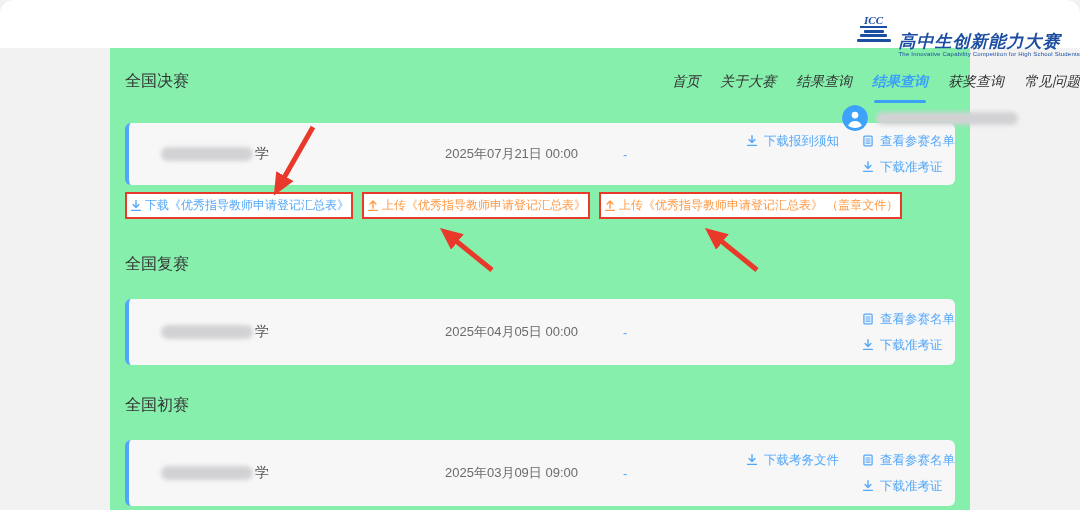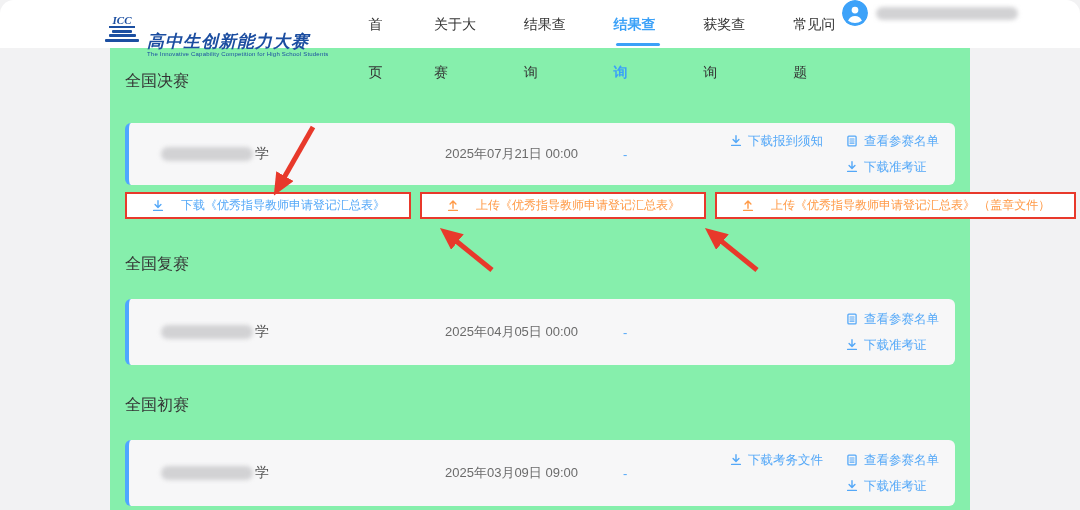--- a/index.html
+++ b/index.html
@@ -7,38 +7,38 @@
   body {
     font-family:"Liberation Sans", sans-serif;
     background:#f2f2f3;
     border-radius:14px;
     overflow:hidden;
     position:relative;
   }
   
   header {
     height:48px; background:#ffffff;
-    display:flex; align-items:flex-start;
-    position:relative; z-index:2;
+    display:flex; align-items:flex-end;
+    position:relative; z-index:2;flex-direction:column;
   }
   .logo { display:flex; align-items:center; margin-left:105px; gap:8px; }
   .podium { display:flex; flex-direction:column; align-items:center; }
   .podium .icc {
     font-family:"Liberation Serif", serif; font-style:italic; font-weight:bold;
     font-size:11px; color:#1c4fa1; border-bottom:2px solid #1c4fa1; padding:0 4px; line-height:11px;
   }
   .podium i { display:block; height:3px; background:#1c4fa1; margin-top:1.5px; border-radius:1px; }
   .podium .b1 { width:20px; } .podium .b2 { width:27px; } .podium .b3 { width:34px; }
   .logo-text { display:flex; flex-direction:column;margin-top:32px; }
   .logo-title {
     font-family:"Liberation Serif", serif; font-weight:bold; font-style:italic;
     font-size:17px; color:#1b4da0; letter-spacing:1px; line-height:19px; white-space:nowrap;
   }
   .logo-sub { font-size:6px; color:#1b4da0; letter-spacing:.2px; white-space:nowrap; }
-  nav { display:flex; gap:41px; margin-left:40px; }
+  nav { display:flex; gap:20px; margin-left:40px;font-style:italic; }
   nav a {
     font-size:14px; color:#333; text-decoration:none; cursor:pointer;
     position:relative; line-height:48px; height:48px; display:block;
   }
   nav a.active { color:#3ba1f8; font-weight:bold; }
   nav a.active::after {
     content:""; position:absolute; left:2px; right:2px; bottom:2px;
     height:3px; border-radius:2px; background:#3ba1f8;
   }
   .user { margin-left:auto; margin-right:62px; display:flex; align-items:center; gap:8px; }
@@ -55,32 +55,32 @@
     background:#f7f7f8; border-radius:6px; height:62px;
     border-left:4px solid #4ea6ff;
     display:flex; align-items:center; position:relative;
   }
   .card.tall { height:66px; }
   .school { margin-left:32px; width:240px; display:flex; align-items:center; gap:2px; }
   .school .blurblock { width:92px; height:14px; }
   .school .suffix { font-size:14px; color:#555; }
   .date { width:178px; font-size:13px; color:#6b6b6b; margin-left:44px; white-space:nowrap; }
   .dash { font-size:13px; color:#54a8f8; }
-  .links { margin-left:auto; margin-right:16px; display:flex; gap:22px; align-items:flex-start; }
+  .links { margin-left:auto; display:flex; gap:22px; align-items:flex-start; }
   .links .col { display:flex; flex-direction:column; gap:9px; }
   .clink {
     display:flex; align-items:center; gap:5px; cursor:pointer;
     font-size:12.5px; color:#54a8f8; text-decoration:none; white-space:nowrap;
   }
   .ic { width:14px; height:14px; flex:none; }
   
   .actions { display:flex; gap:9px; margin-top:7px; }
   .abtn {
-    display:flex; align-items:center; gap:16px; cursor:pointer;
-    border:2px solid #e8392b; background:#fff; padding:3px 24px;
+    display:flex; align-items:center; gap:2px; cursor:pointer;
+    border:2px solid #e8392b; background:#fff; padding:3px 2px;
     font-family:"Liberation Sans", sans-serif; font-size:12px; white-space:nowrap;
   }
   .abtn.blue { color:#54a8f8; }
   .abtn.orange { color:#ff9a47; }
   
   .mt-card1 { margin-top:31px; }
   .mt-title2 { margin-top:34px; }
   .mt-title3 { margin-top:29px; }
   .mt-card23 { margin-top:24px; }
   

